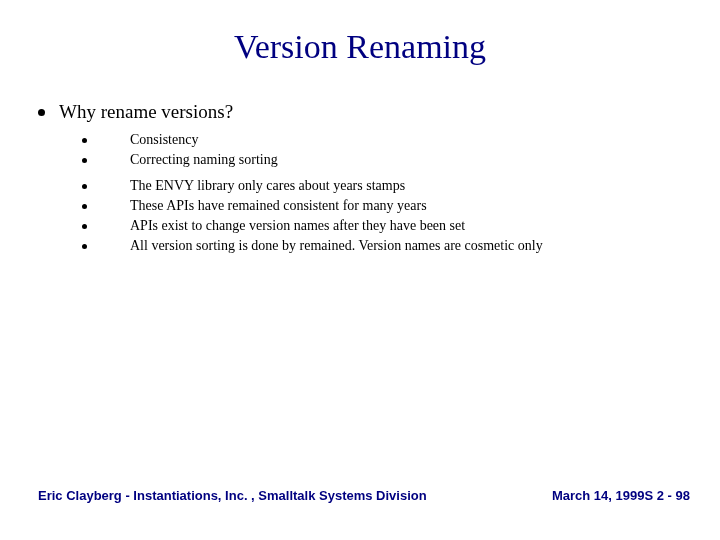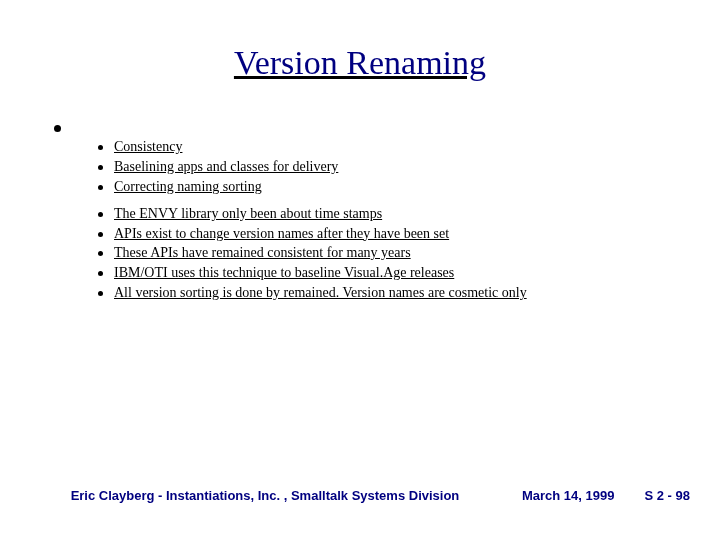--- a/index.html
+++ b/index.html
@@ -7,22 +7,21 @@
   body {
     font-family: "Times New Roman", Times, serif;
     background: #fff;
     color: #000;
     position: relative;
   }
   .slide {
     width: 720px;
     height: 525px;
     position: relative;
-    padding: 16px;
-    text-decoration: underline;
+    padding: 0;
   }
   .title {
     text-align: center;
     font-size: 34px;
     font-weight: 400;
     color: #000080;
     padding-top: 28px;
     padding-bottom: 20px;
   }
   .content {
@@ -50,20 +49,21 @@
     line-height: 1.3;
   }
   .sub-list {
     padding-left: 44px;
     margin-bottom: 8px;
   }
   .sub-item {
     display: flex;
     align-items: flex-start;
     margin-bottom: 1px;
+    gap: 32px;
   }
   .sub-bullet {
     width: 5px;
     height: 5px;
     border-radius: 50%;
     background: #000;
     margin-top: 7px;
     margin-right: 11px;
     flex-shrink: 0;
   }
@@ -78,69 +78,61 @@
     left: 0;
     width: 720px;
     padding: 0 30px 0 38px;
     display: flex;
     justify-content: space-between;
     align-items: baseline;
     font-family: Arial, Helvetica, sans-serif;
     font-size: 13px;
     font-weight: 700;
     color: #000080;
-    text-align: center;
   }
   .footer-left { flex: 1; }
-  .footer-date { margin-left: 30px; margin-right: 30px; }
+  .footer-date { margin-left: 30px; }
   .footer-page { }
 </style>
 </head>
 <body>
 
 <div class="slide">
 
   <div class="title">Version Renaming</div>
 
   <div class="content">
 
     <div class="top-item">
       <div class="top-bullet"></div>
+      <div class="top-text">Why rename versions?</div>
     </div>
     <div class="sub-list">
       <div class="sub-item">
         <div class="sub-bullet"></div>
         <div class="sub-text">Consistency</div>
-      </div>
-      <div class="sub-item">
-        <div class="sub-bullet"></div>
-        <div class="sub-text">Baselining apps and classes for delivery</div>
       </div>
       <div class="sub-item">
         <div class="sub-bullet"></div>
         <div class="sub-text">Correcting naming sorting</div>
       </div>
     </div>
 
     <div class="sub-list">
       <div class="sub-item">
         <div class="sub-bullet"></div>
-        <div class="sub-text">The ENVY library only been about time stamps</div>
-      </div>
-      <div class="sub-item">
-        <div class="sub-bullet"></div>
-        <div class="sub-text">APIs exist to change version names after they have been set</div>
+        <div class="sub-text">The ENVY library only cares about years stamps</div>
       </div>
       <div class="sub-item">
         <div class="sub-bullet"></div>
         <div class="sub-text">These APIs have remained consistent for many years</div>
       </div>
       <div class="sub-item">
         <div class="sub-bullet"></div>
-        <div class="sub-text">IBM/OTI uses this technique to baseline Visual.Age releases</div>
+        <div class="sub-text">APIs exist to change version names after they have been set</div>
       </div>
       <div class="sub-item">
         <div class="sub-bullet"></div>
         <div class="sub-text">All version sorting is done by remained. Version names are cosmetic only</div>
       </div>
     </div>
 
   </div>
 
   <div class="footer">

